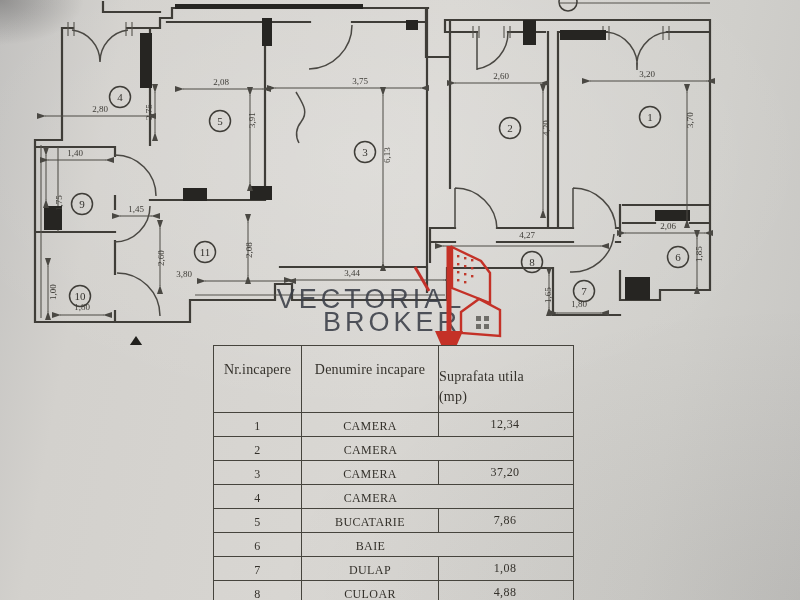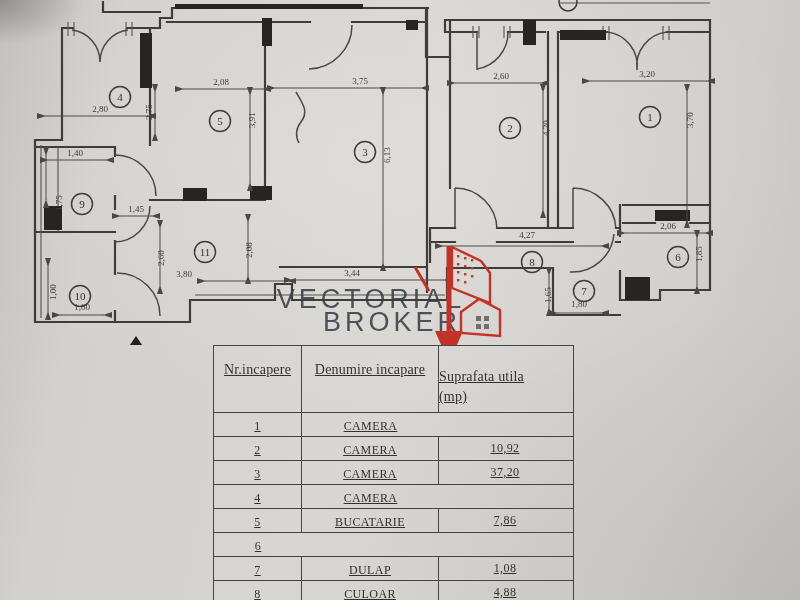--- a/index.html
+++ b/index.html
@@ -22,21 +22,21 @@
   .room-circ{stroke:#3f3d38;stroke-width:1.5;fill:none;}
   .room-num{font:11px "Liberation Serif",serif;fill:#34322e;}
   .wm{font-family:"Liberation Sans",sans-serif;font-weight:400;letter-spacing:4px;
       font-size:27px;fill:#3a3e47;opacity:.88;}
   
   .area-table{
     position:absolute;left:213px;top:345px;width:359px;
     border:1.6px solid #46443d;color:#34312b;
     background:rgba(255,255,255,0.03);
   }
-  .tr{display:grid;grid-template-columns:88px 137px 132px;text-decoration:underline;}
+  .tr{display:grid;grid-template-columns:88px 137px 132px;}
   .tr .td{border-right:1.3px solid #46443d;display:flex;justify-content:center;}
   .tr .td:last-child{border-right:none;}
   .thead{height:66px;}
   .thead .td{align-items:flex-start;padding-top:16px;font-size:14px;letter-spacing:.2px;}
   .th3{flex-direction:column;align-items:center;line-height:1.45;}
   .rows .tr{height:23px;border-top:1.3px solid #46443d;font-size:12px;letter-spacing:.4px;}
   .rows .td{align-items:flex-end;padding-bottom:2px;}
   .rows .td.c3{align-items:center;padding-bottom:0;}
 </style>
 </head>
@@ -237,42 +237,43 @@
       <div class="td">Denumire incapare</div>
       <div class="td th3">
         <span>Suprafata utila</span>
         <span>(mp)</span>
       </div>
     </div>
     <div class="rows" id="table-rows">
         <div class="tr">
           <div class="td c1">1</div>
           <div class="td c2">CAMERA</div>
+          <div class="td c3">12,34</div>
         </div>
         <div class="tr">
           <div class="td c1">2</div>
           <div class="td c2">CAMERA</div>
-          <div class="td c3">10,92</div>
         </div>
         <div class="tr">
           <div class="td c1">3</div>
           <div class="td c2">CAMERA</div>
           <div class="td c3">37,20</div>
         </div>
         <div class="tr">
           <div class="td c1">4</div>
           <div class="td c2">CAMERA</div>
         </div>
         <div class="tr">
           <div class="td c1">5</div>
           <div class="td c2">BUCATARIE</div>
           <div class="td c3">7,86</div>
         </div>
         <div class="tr">
           <div class="td c1">6</div>
+          <div class="td c2">BAIE</div>
         </div>
         <div class="tr">
           <div class="td c1">7</div>
           <div class="td c2">DULAP</div>
           <div class="td c3">1,08</div>
         </div>
         <div class="tr">
           <div class="td c1">8</div>
           <div class="td c2">CULOAR</div>
           <div class="td c3">4,88</div>

